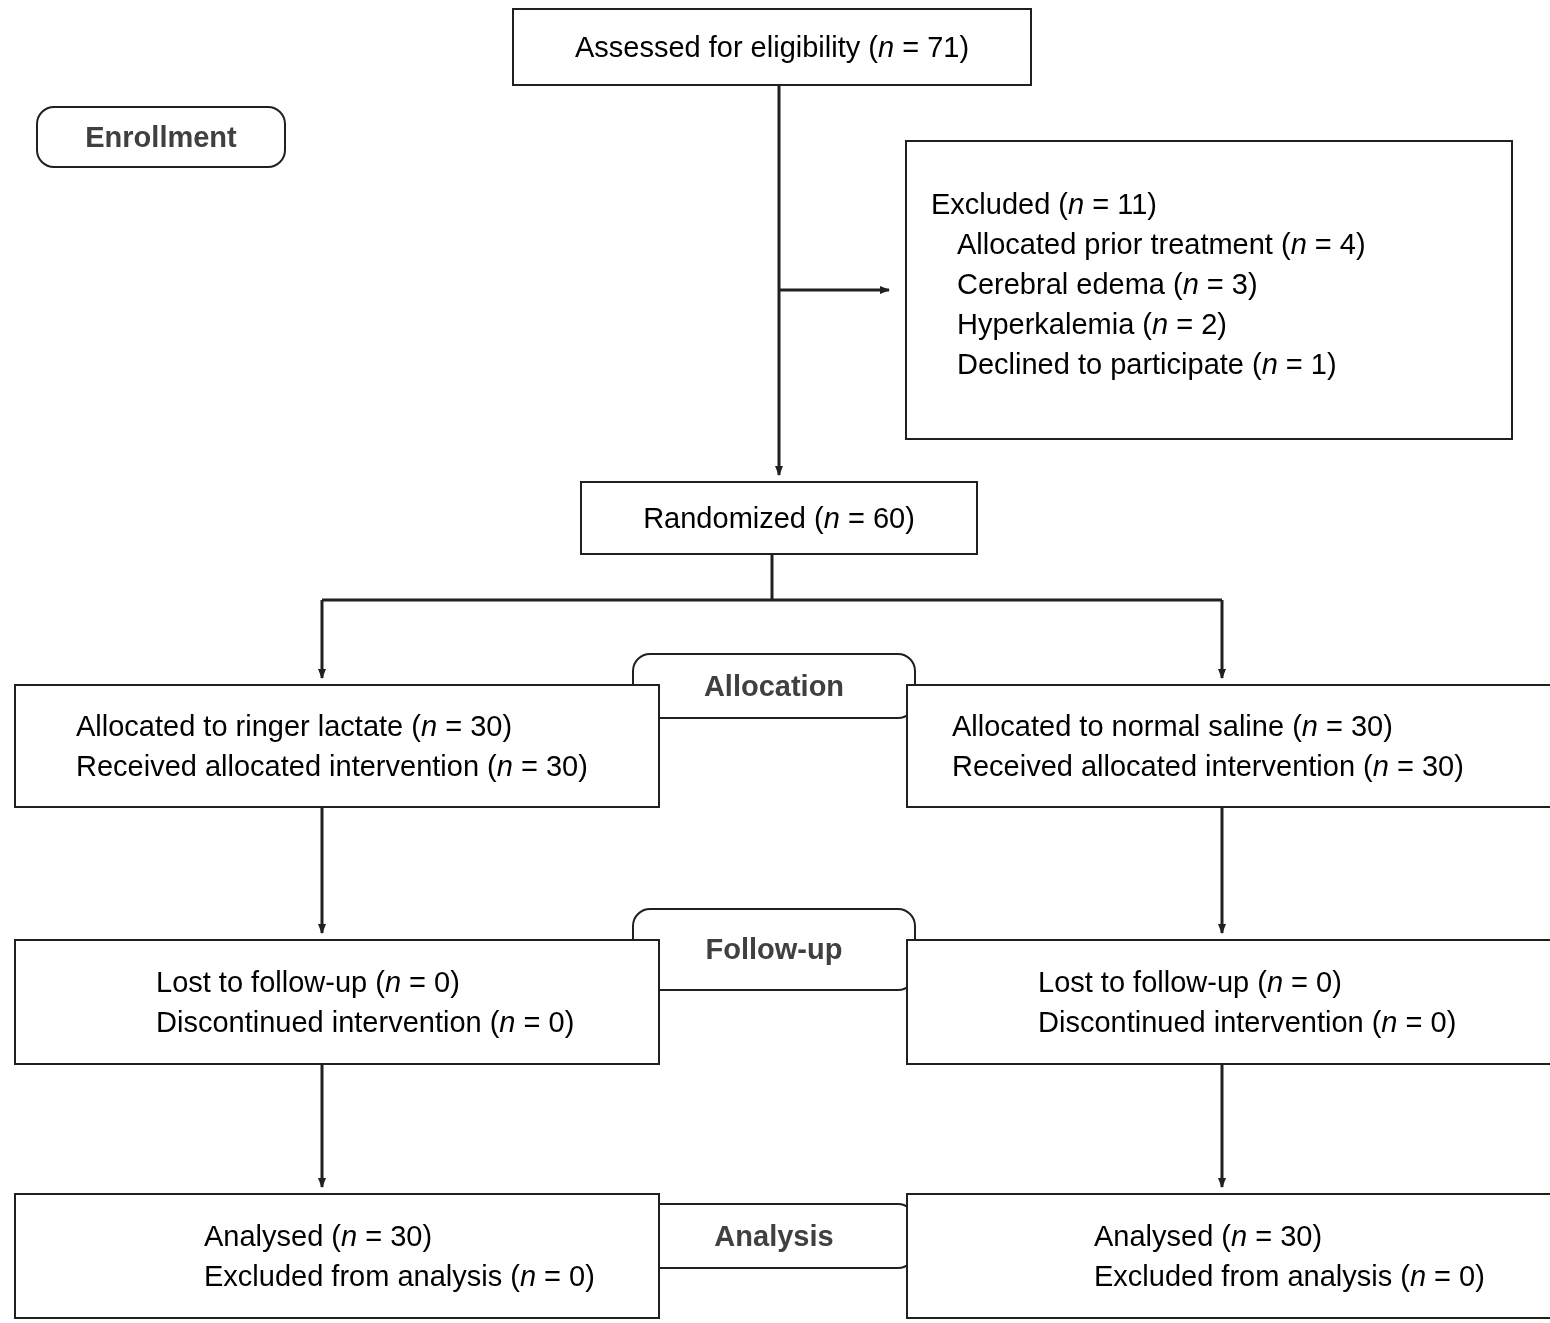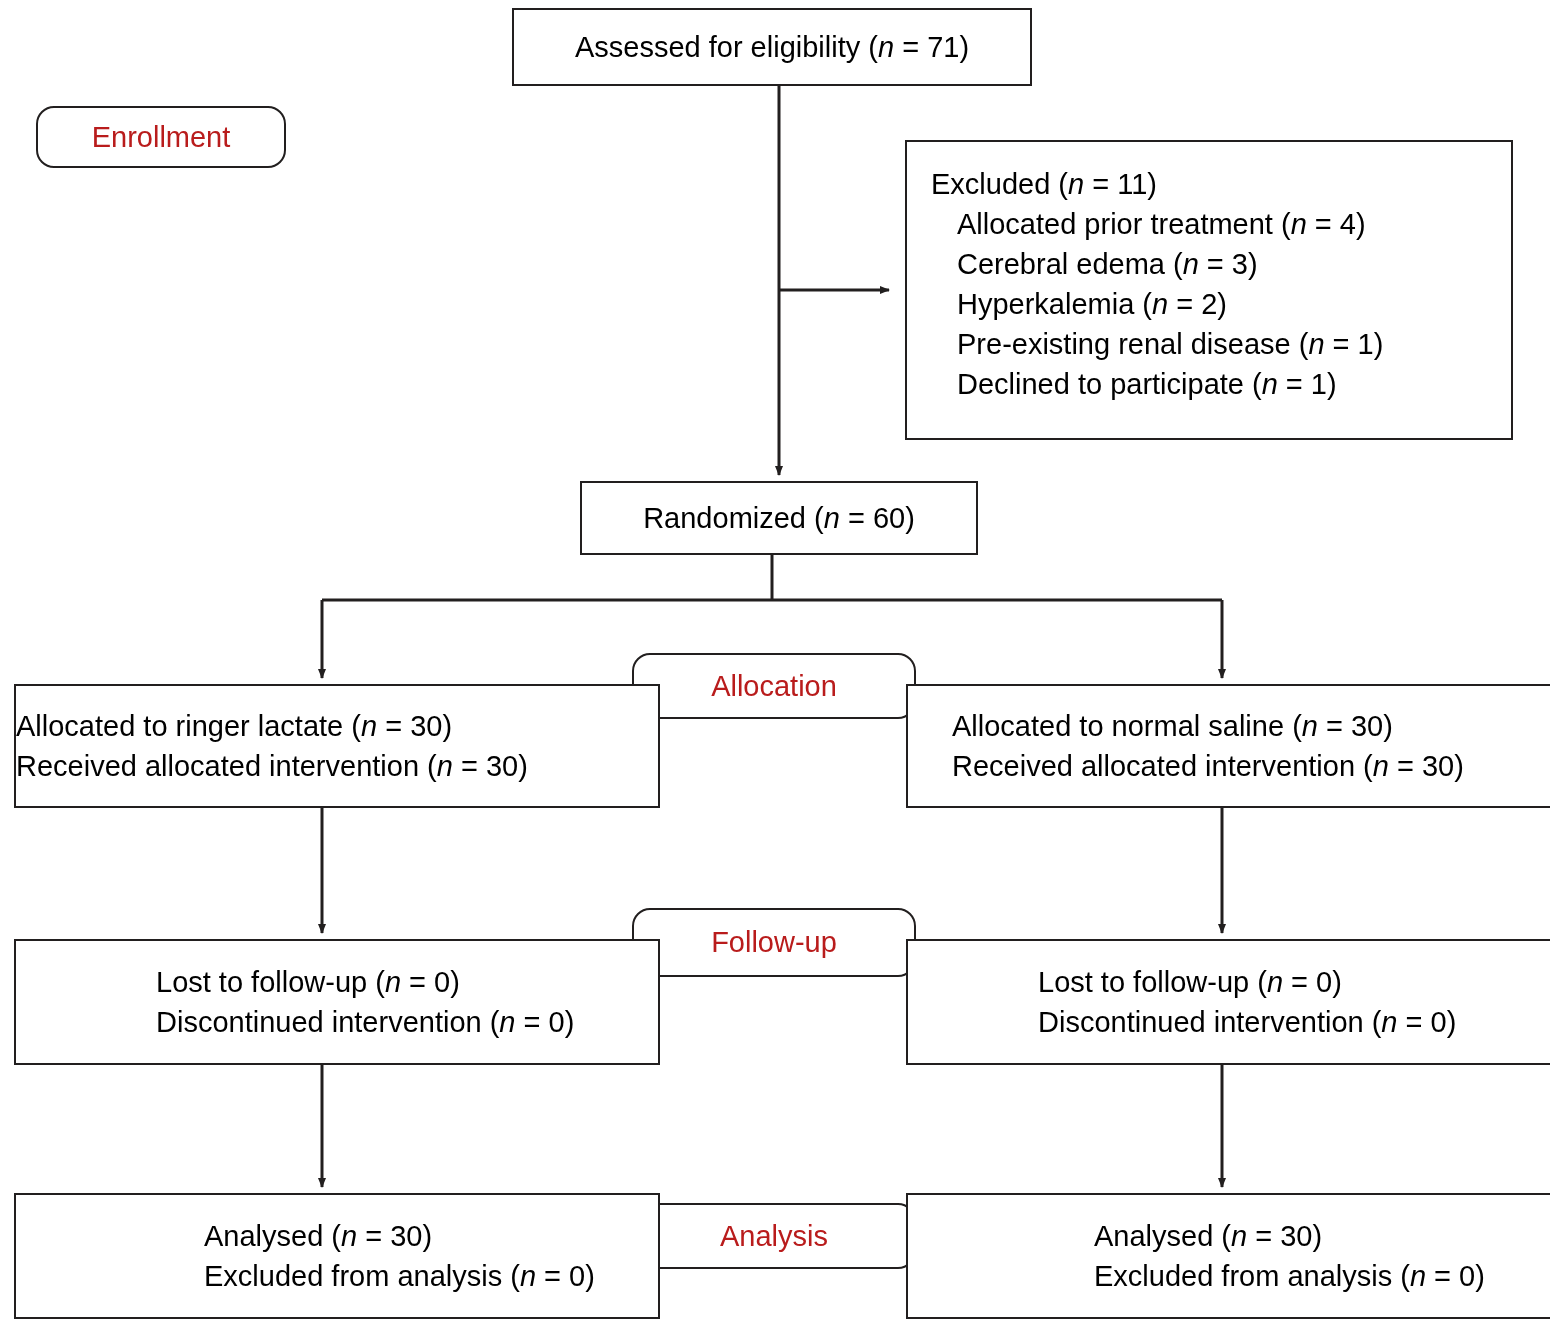--- a/index.html
+++ b/index.html
@@ -33,23 +33,23 @@
   }
   .stage {
     position: absolute;
     box-sizing: border-box;
     border: 2px solid #221f1f;
     border-radius: 18px;
     background: #ffffff;
     display: flex;
     align-items: center;
     justify-content: center;
-    font-weight: normal;
+    font-weight: bold;
     font-size: 29px;
-    color: #b91c1c;
+    color: #404040;
     z-index: 5;
   }
   .line-hold {
     white-space: nowrap;
   }
   .it { font-style: italic; }
   svg.arrows {
     position: absolute;
     left: 0;
     top: 0;
@@ -72,20 +72,21 @@
     justify-content: center;
   }
   #box-excluded .sub { padding-left: 26px; }
   #box-randomized {
     left: 572px; top: 481px; width: 398px; height: 74px;
     align-items: center;
     justify-content: center;
   }
   #box-alloc-left {
     left: 6px; top: 684px; width: 646px; height: 124px;
+    padding-left: 60px;
   }
   #box-alloc-right {
     left: 898px; top: 684px; width: 646px; height: 124px;
     padding-left: 44px;
   }
   #box-follow-left {
     left: 6px; top: 939px; width: 646px; height: 126px;
     padding-left: 140px;
   }
   #box-follow-right {
@@ -100,21 +101,21 @@
     left: 898px; top: 1193px; width: 646px; height: 126px;
     padding-left: 186px;
   }
   #stage-enrollment {
     left: 36px; top: 106px; width: 250px; height: 62px;
   }
   #stage-allocation {
     left: 632px; top: 653px; width: 284px; height: 66px; text-align: right;
   }
   #stage-followup {
-    left: 632px; top: 908px; width: 284px; height: 69px;
+    left: 632px; top: 908px; width: 284px; height: 83px;
   }
   #stage-analysis {
     left: 632px; top: 1203px; width: 284px; height: 66px;
   }
 </style>
 </head>
 <body>
 
 <div id="diagram">
 
@@ -152,21 +153,20 @@
 
   <div class="stage" id="stage-enrollment">
     <span>Enrollment</span>
   </div>
 
   <div class="box" id="box-excluded">
     <div class="line-hold"><span>Excluded (</span><span class="it">n</span><span> = 11)</span></div>
     <div class="line-hold sub"><span>Allocated prior treatment (</span><span class="it">n</span><span> = 4)</span></div>
     <div class="line-hold sub"><span>Cerebral edema (</span><span class="it">n</span><span> = 3)</span></div>
     <div class="line-hold sub"><span>Hyperkalemia (</span><span class="it">n</span><span> = 2)</span></div>
-    <div class="line-hold sub"><span>Pre-existing renal disease (</span><span class="it">n</span><span> = 1)</span></div>
     <div class="line-hold sub"><span>Declined to participate (</span><span class="it">n</span><span> = 1)</span></div>
   </div>
 
   <div class="box" id="box-randomized">
     <div class="line-hold"><span>Randomized (</span><span class="it">n</span><span> = 60)</span></div>
   </div>
 
   <div class="stage" id="stage-allocation">
     <span>Allocation</span>
   </div>

